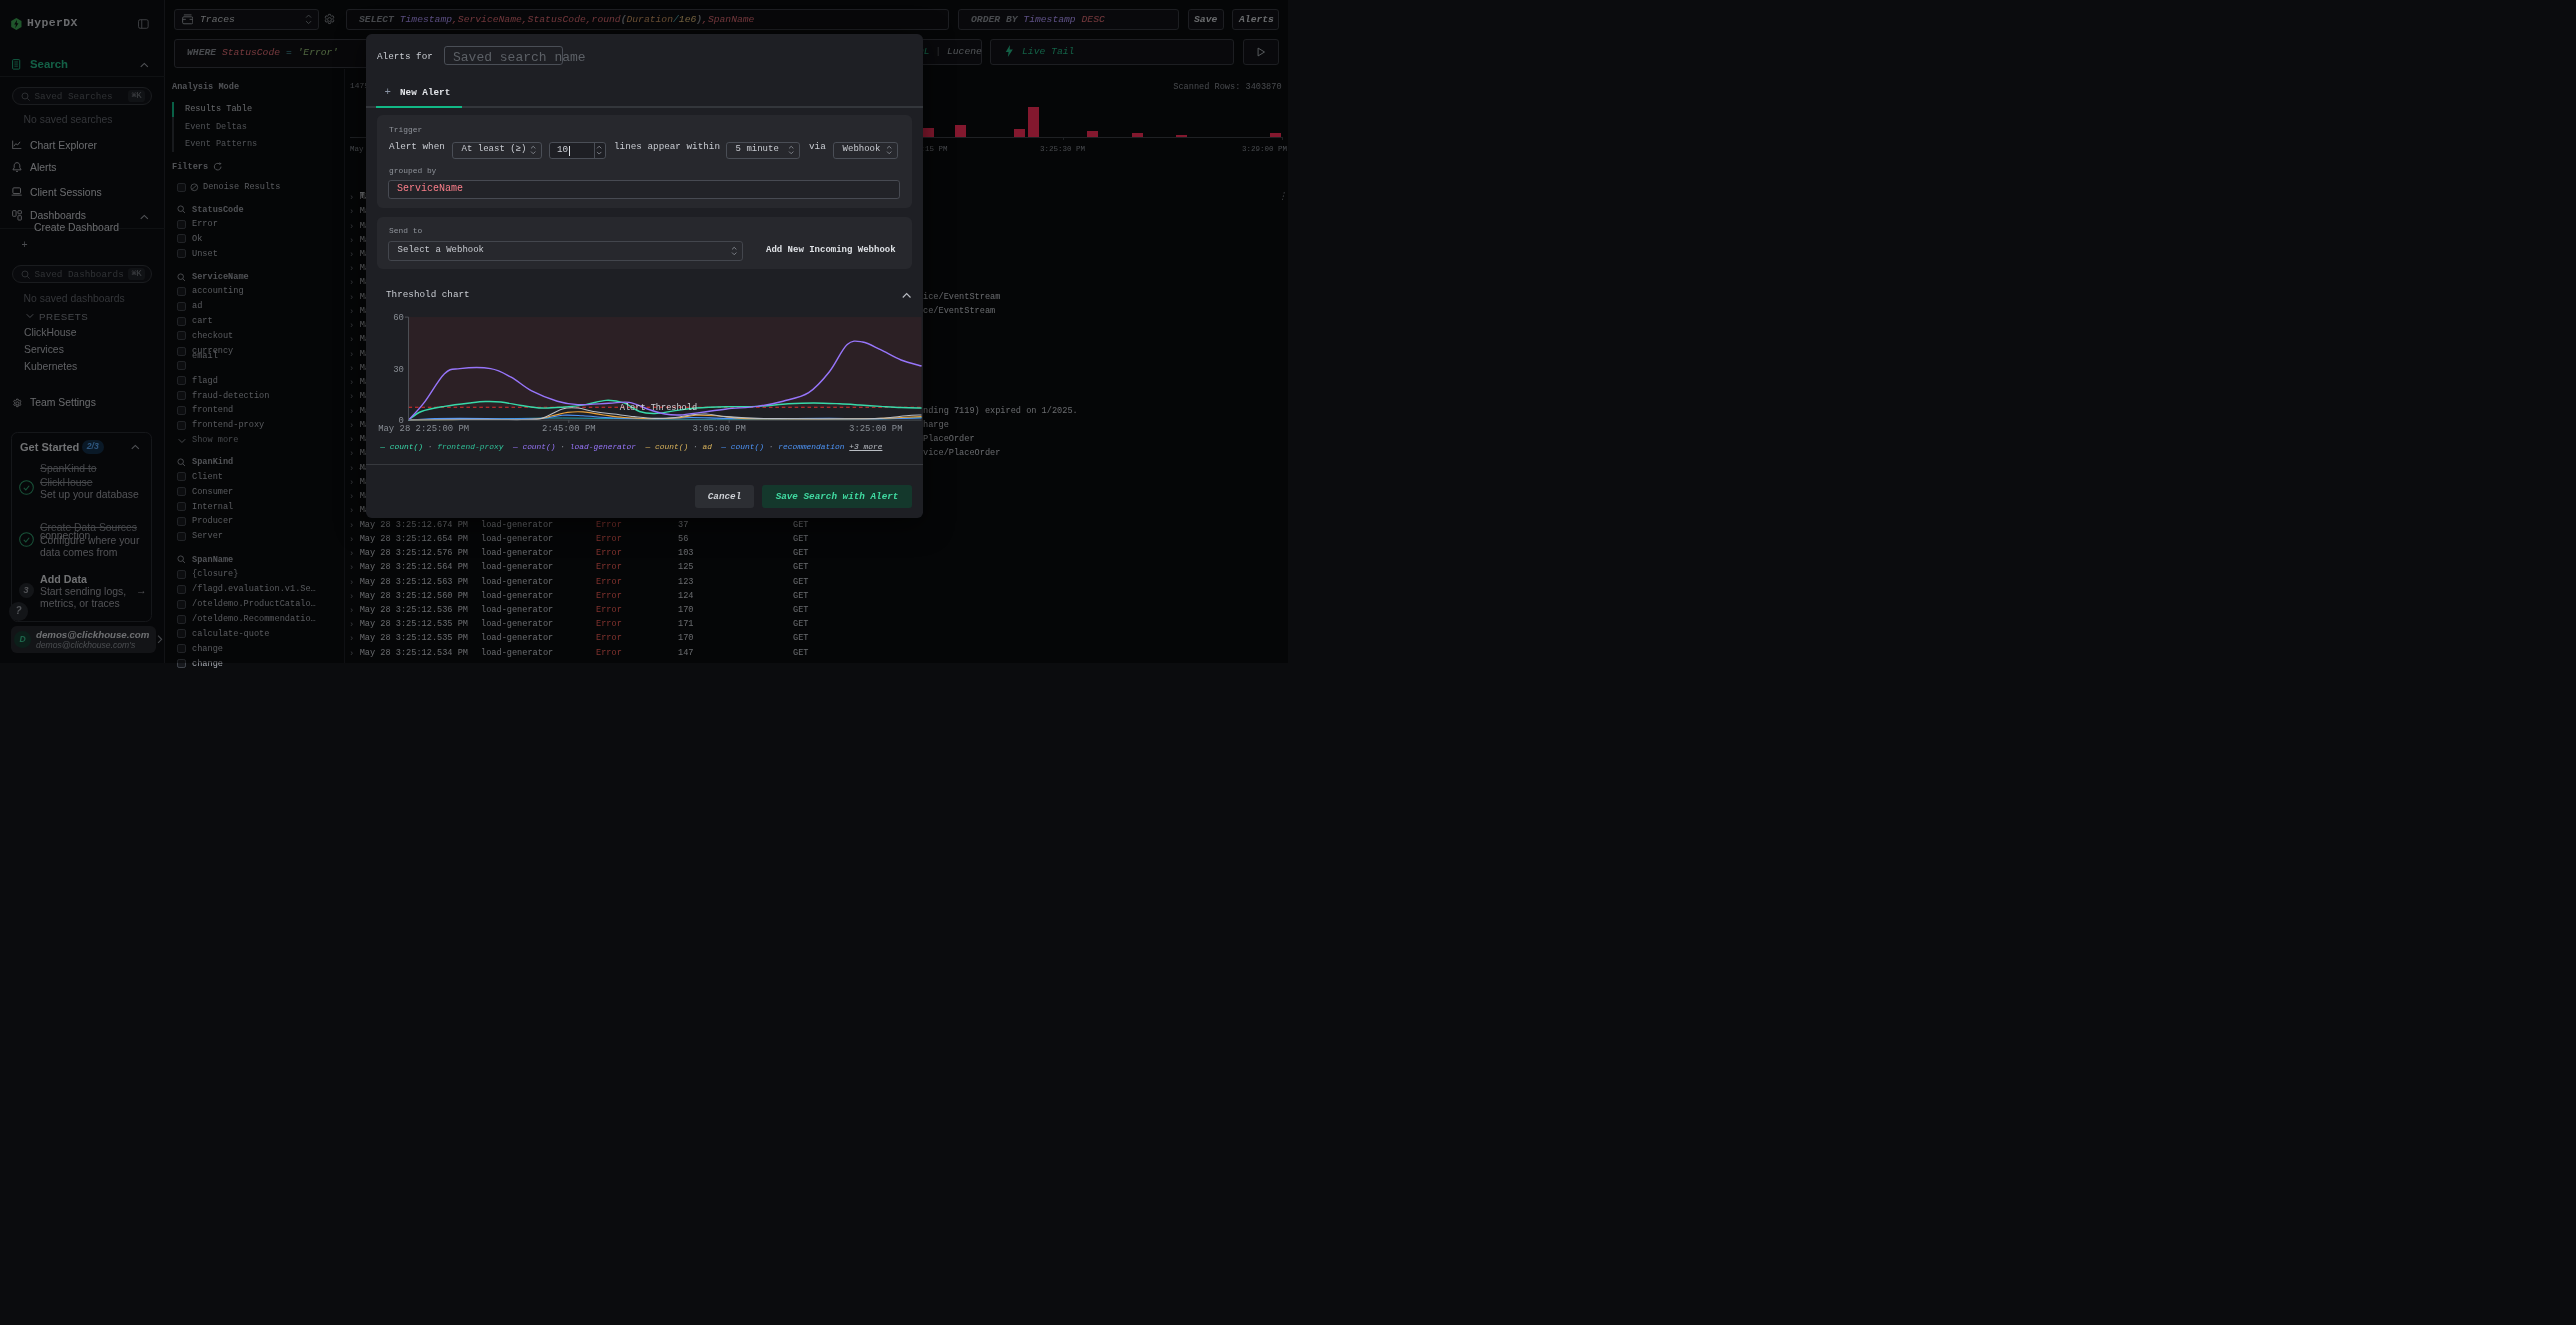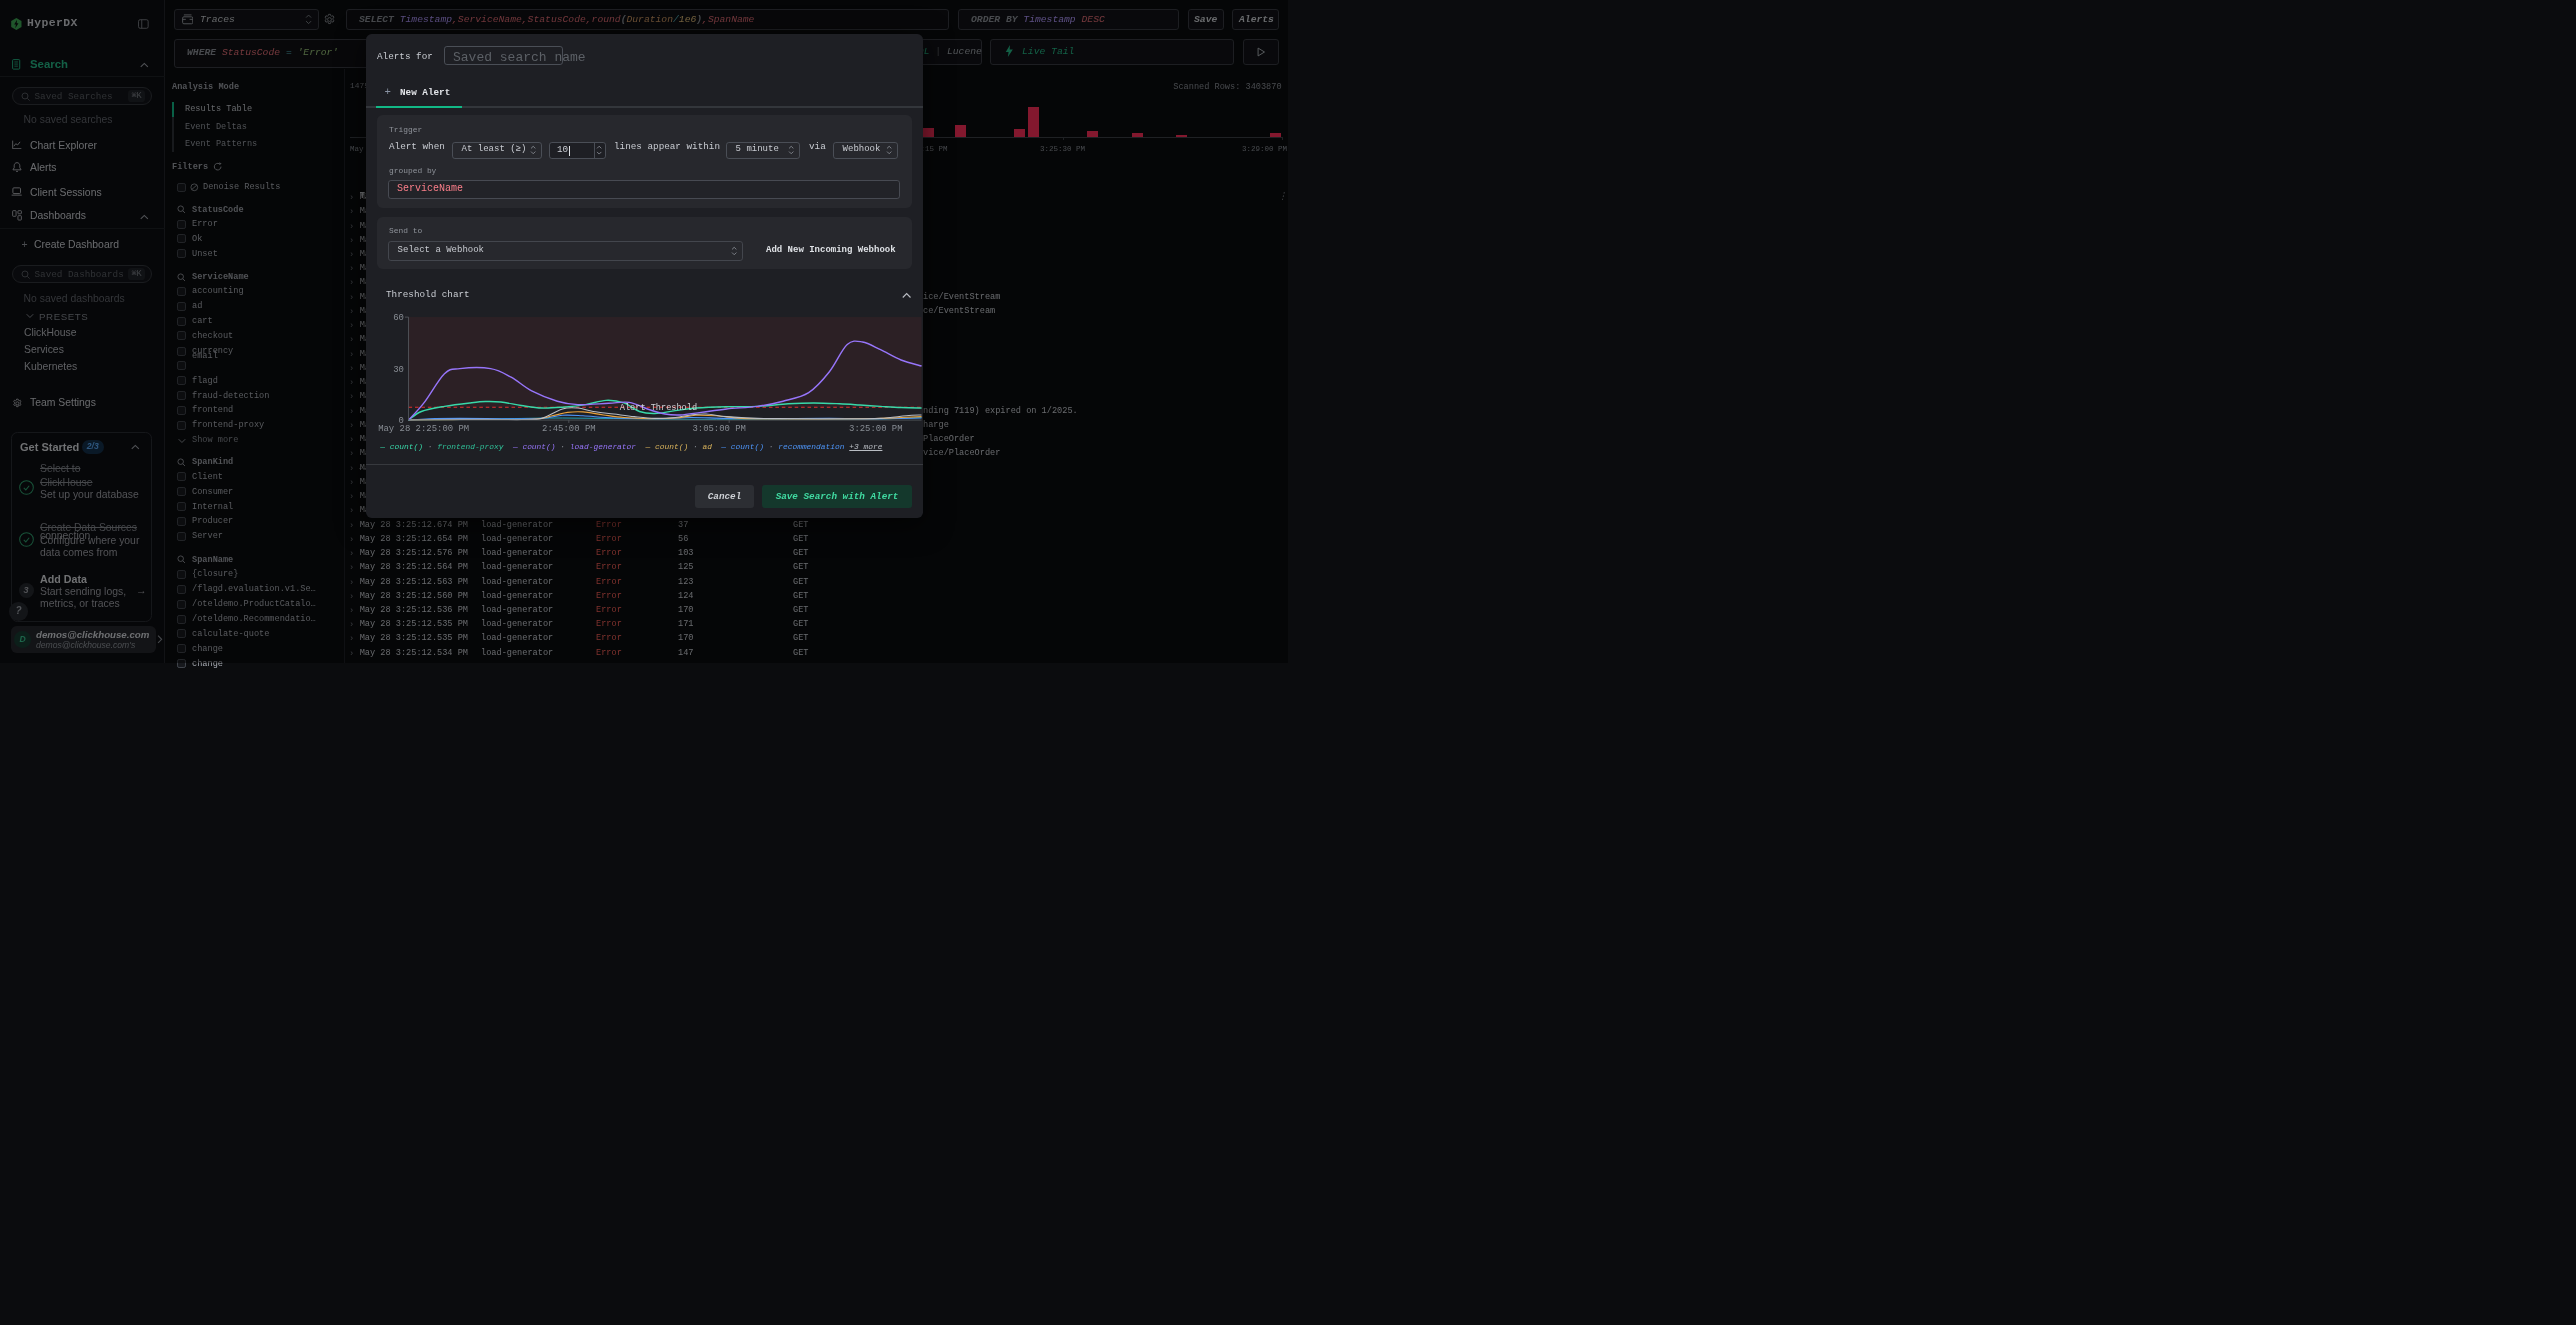--- a/index.html
+++ b/index.html
@@ -545,21 +545,21 @@
       <rect x="1" y="1" width="5.5" height="9" rx="1" fill="none" stroke="#b9bcc2" stroke-width="1.4"></rect>
       <rect x="9.5" y="1" width="5.5" height="5" rx="1" fill="none" stroke="#b9bcc2" stroke-width="1.4"></rect>
       <rect x="9.5" y="9" width="5.5" height="7" rx="1" fill="none" stroke="#b9bcc2" stroke-width="1.4"></rect>
     </svg>
     <div class="nav" style="top:210px">Dashboards</div>
     <svg class="ic" style="left:140px;top:214px" width="8.6" height="5.7" viewBox="0 0 12 8">
         <path d="M1 7 L6 2 L11 7" fill="none" stroke="#9b9fa6" stroke-width="1.5"></path>
       </svg>
     <div class="abs" style="left:0;top:228px;width:165px;border-top:0.7px solid #1e2126"></div>
     <div class="nav" style="left:21.5px;top:239px;color:#8f939a">+</div>
-    <div class="nav" style="left:34px;top:239px">Create Dashboard</div>
+    <div class="nav" style="left:34px;top:222px">Create Dashboard</div>
     <div class="pill" style="top:265px">
       <svg class="mag" width="9.3" height="9.3" viewBox="0 0 14 14">
           <circle cx="6" cy="6" r="4.5" fill="none" stroke="#5a5e65" stroke-width="1.4"></circle>
           <line x1="9.5" y1="9.5" x2="13" y2="13" stroke="#5a5e65" stroke-width="1.4"></line>
         </svg>
       <span class="ph">Saved Dashboards</span>
         <span class="kbd">⌘K</span>
     </div>
     <div class="nav dim" style="left:23.6px;top:293px;font-size:10.4px">No saved dashboards</div>
     <svg class="ic" style="left:26px;top:313px" width="7.9" height="5.7" viewBox="0 0 12 8">
@@ -577,21 +577,21 @@
     <div class="abs" style="left:11.4px;top:432px;width:141px;height:190px;border:0.7px solid #2a2d33;border-radius:6.4px"></div>
     <div class="nav b" style="left:20px;top:441px;font-size:11px;color:#d6d9dd">Get Started</div>
     <div class="abs sans b" style="left:82px;top:440px;width:21.5px;height:13.6px;background:#15304c;border-radius:7.2px;color:#58a6f2;font-size:8.6px;text-align:center;line-height:13.6px">2/3</div>
     <svg class="ic" style="left:131px;top:444px" width="8.6" height="5.7" viewBox="0 0 12 8">
         <path d="M1 7 L6 2 L11 7" fill="none" stroke="#9b9fa6" stroke-width="1.5"></path>
       </svg>
     <svg class="ic" style="left:18.6px;top:480px" width="15" height="15" viewBox="0 0 22 22">
       <circle cx="11" cy="11" r="10" fill="none" stroke="#2f9e6e" stroke-width="1.5"></circle>
       <path d="M7 11.5 L10 14.5 L15 8.5" fill="none" stroke="#2f9e6e" stroke-width="1.5"></path>
     </svg>
-    <div class="nav" style="left:40px;top:463px;font-size:10.4px;color:#84888f;text-decoration:line-through">Select to</div>
+    <div class="nav" style="left:40px;top:463px;font-size:10.4px;color:#84888f;text-decoration:line-through">SpanKind to</div>
     <div class="nav" style="left:40px;top:477px;font-size:10.4px;color:#84888f;text-decoration:line-through">ClickHouse</div>
     <div class="nav" style="left:40px;top:489px;font-size:10.4px;color:#9d9fa6">Set up your database</div>
     <div class="nav" style="left:40px;top:530px;font-size:10.4px;color:#9d9fa6">connection</div>
     <svg class="ic" style="left:18.6px;top:532px" width="15" height="15" viewBox="0 0 22 22">
       <circle cx="11" cy="11" r="10" fill="none" stroke="#2f9e6e" stroke-width="1.5"></circle>
       <path d="M7 11.5 L10 14.5 L15 8.5" fill="none" stroke="#2f9e6e" stroke-width="1.5"></path>
     </svg>
     <div class="nav" style="left:40px;top:522px;font-size:10.4px;color:#84888f;text-decoration:line-through">Create Data Sources</div>
     <div class="nav" style="left:40px;top:535px;font-size:10.4px;color:#9d9fa6">Configure where your</div>
     <div class="nav" style="left:40px;top:547px;font-size:10.4px;color:#9d9fa6">data comes from</div>

